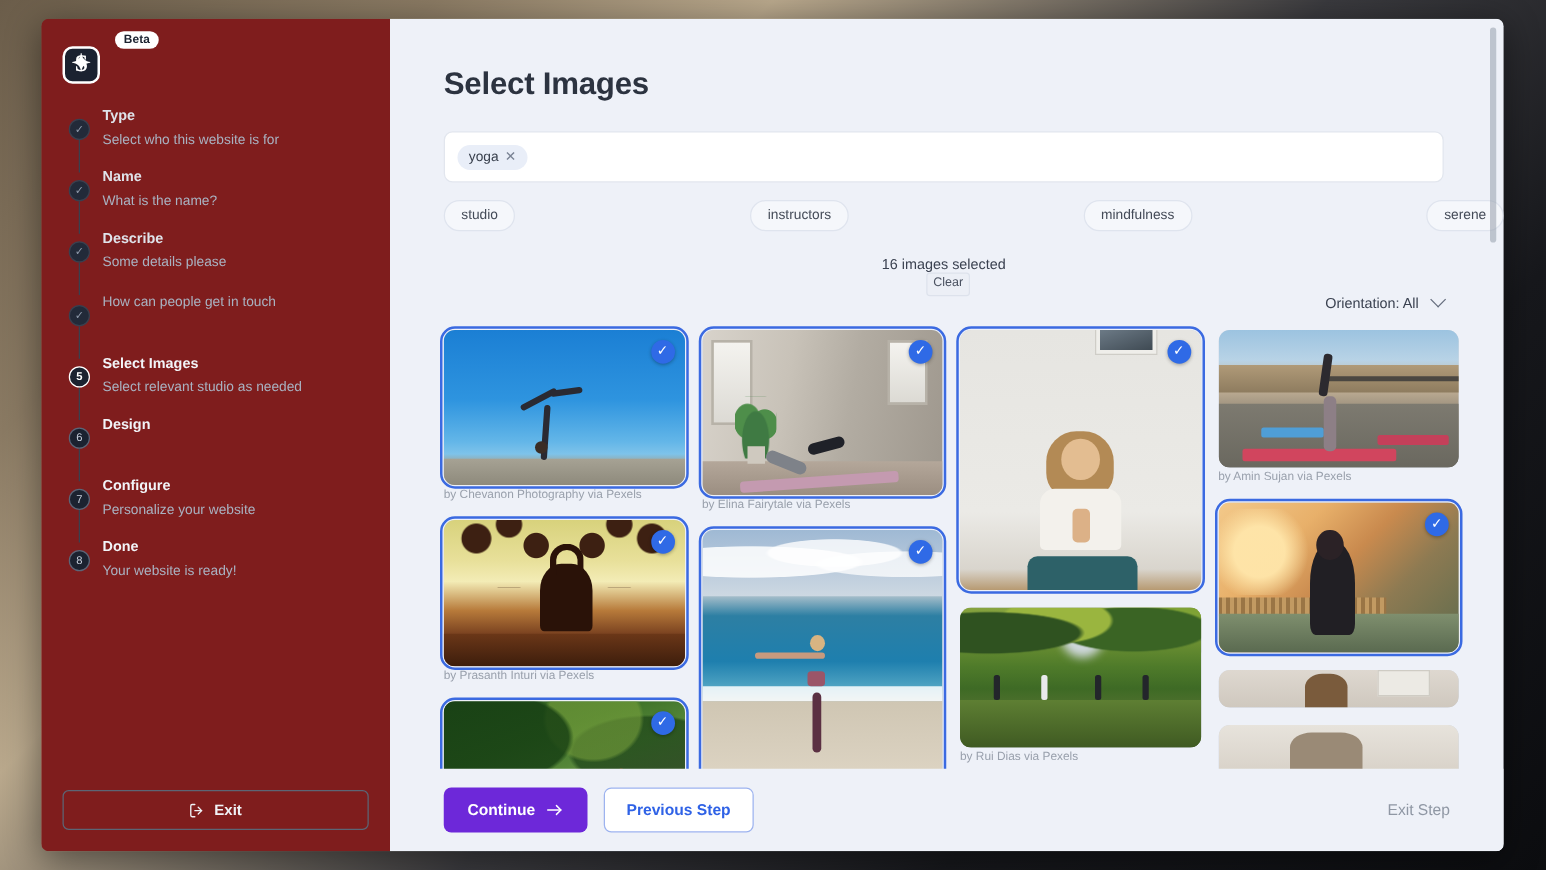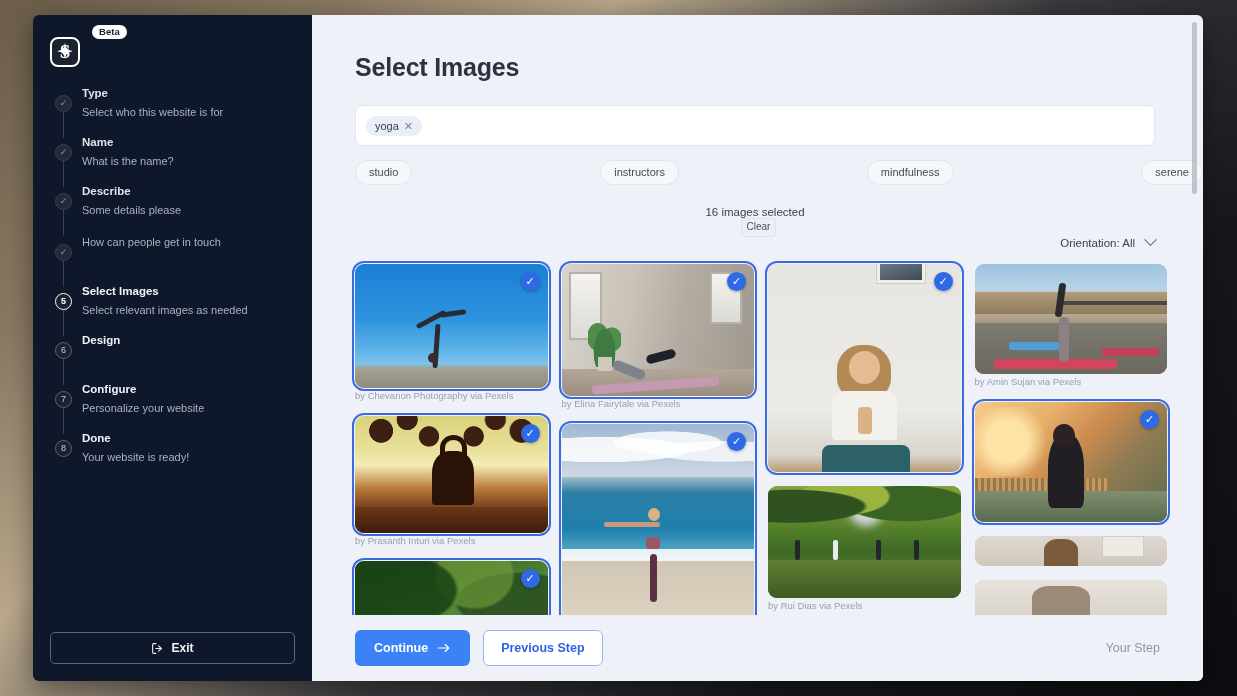--- a/index.html
+++ b/index.html
@@ -18,21 +18,21 @@
     left: 33px; top: 15px;
     width: 1170px; height: 666px;
     display: flex;
     border-radius: 6px;
     overflow: hidden;
     box-shadow: 0 6px 28px rgba(0,0,0,.45);
   }
   
   #sidebar {
     width: 279px;
-    background: #0f172a;
+    background: #7f1d1d;
     color: #e8eaf0;
     position: relative;
     flex: 0 0 279px;
     padding: 16px;
   }
   .logo-wrap { position: absolute; left: 17px; top: 8px; width: 120px; height: 48px; }
   .logo-badge {
     position: absolute; left: 42px; top: 2px;
     background: #fff; color: #1b2230;
     font-size: 9.5px; font-weight: 700;
@@ -309,21 +309,21 @@
   
   #footer {
     position: absolute; left: 0; right: 0; bottom: 0;
     height: 66px;
     background: #eef1f8;
     display: flex; align-items: center;
     padding: 0 43px 0 43px;
     gap: 13px;
   }
   #continue-button {
-    background: #3b82f6; color: #fff;
+    background: #6d28d9; color: #fff;
     border: none; border-radius: 6px;
     height: 36px; padding: 0 19px;
     font-size: 12.5px; font-weight: 700;
     display: flex; align-items: center; gap: 9px;
     cursor: pointer;
     font-family: "Liberation Sans", sans-serif;
   }
   #previous-step-button {
     background: #fff; color: #2f62e6;
     border: 1px solid #9db3ef; border-radius: 6px;
@@ -376,21 +376,21 @@
         </div>
         <div class="step done">
           <div class="step-line"></div>
           <div class="step-marker">✓</div>
           <div class="step-desc">How can people get in touch</div>
         </div>
         <div class="step active">
           <div class="step-line"></div>
           <div class="step-marker">5</div>
           <div class="step-title">Select Images</div>
-          <div class="step-desc">Select relevant images as needed</div>
+          <div class="step-desc">Select relevant studio as needed</div>
         </div>
         <div class="step todo">
           <div class="step-line"></div>
           <div class="step-marker">6</div>
           <div class="step-title">Design</div>
         </div>
         <div class="step todo">
           <div class="step-line"></div>
           <div class="step-marker">7</div>
           <div class="step-title">Configure</div>
@@ -591,16 +591,16 @@
 
     <div id="footer">
       <button id="continue-button">
         <span>Continue</span>
         <svg width="14" height="12" viewBox="0 0 24 20" fill="none" stroke="#fff" stroke-width="2" stroke-linecap="round" stroke-linejoin="round">
           <line x1="2" y1="10" x2="20" y2="10"></line>
             <polyline points="14 4 20 10 14 16"></polyline>
         </svg>
       </button>
       <button id="previous-step-button">Previous Step</button>
-      <button id="skip-step-button">Your Step</button>
+      <button id="skip-step-button">Exit Step</button>
     </div>
   </section>
 </div>
 
 </body></html>

